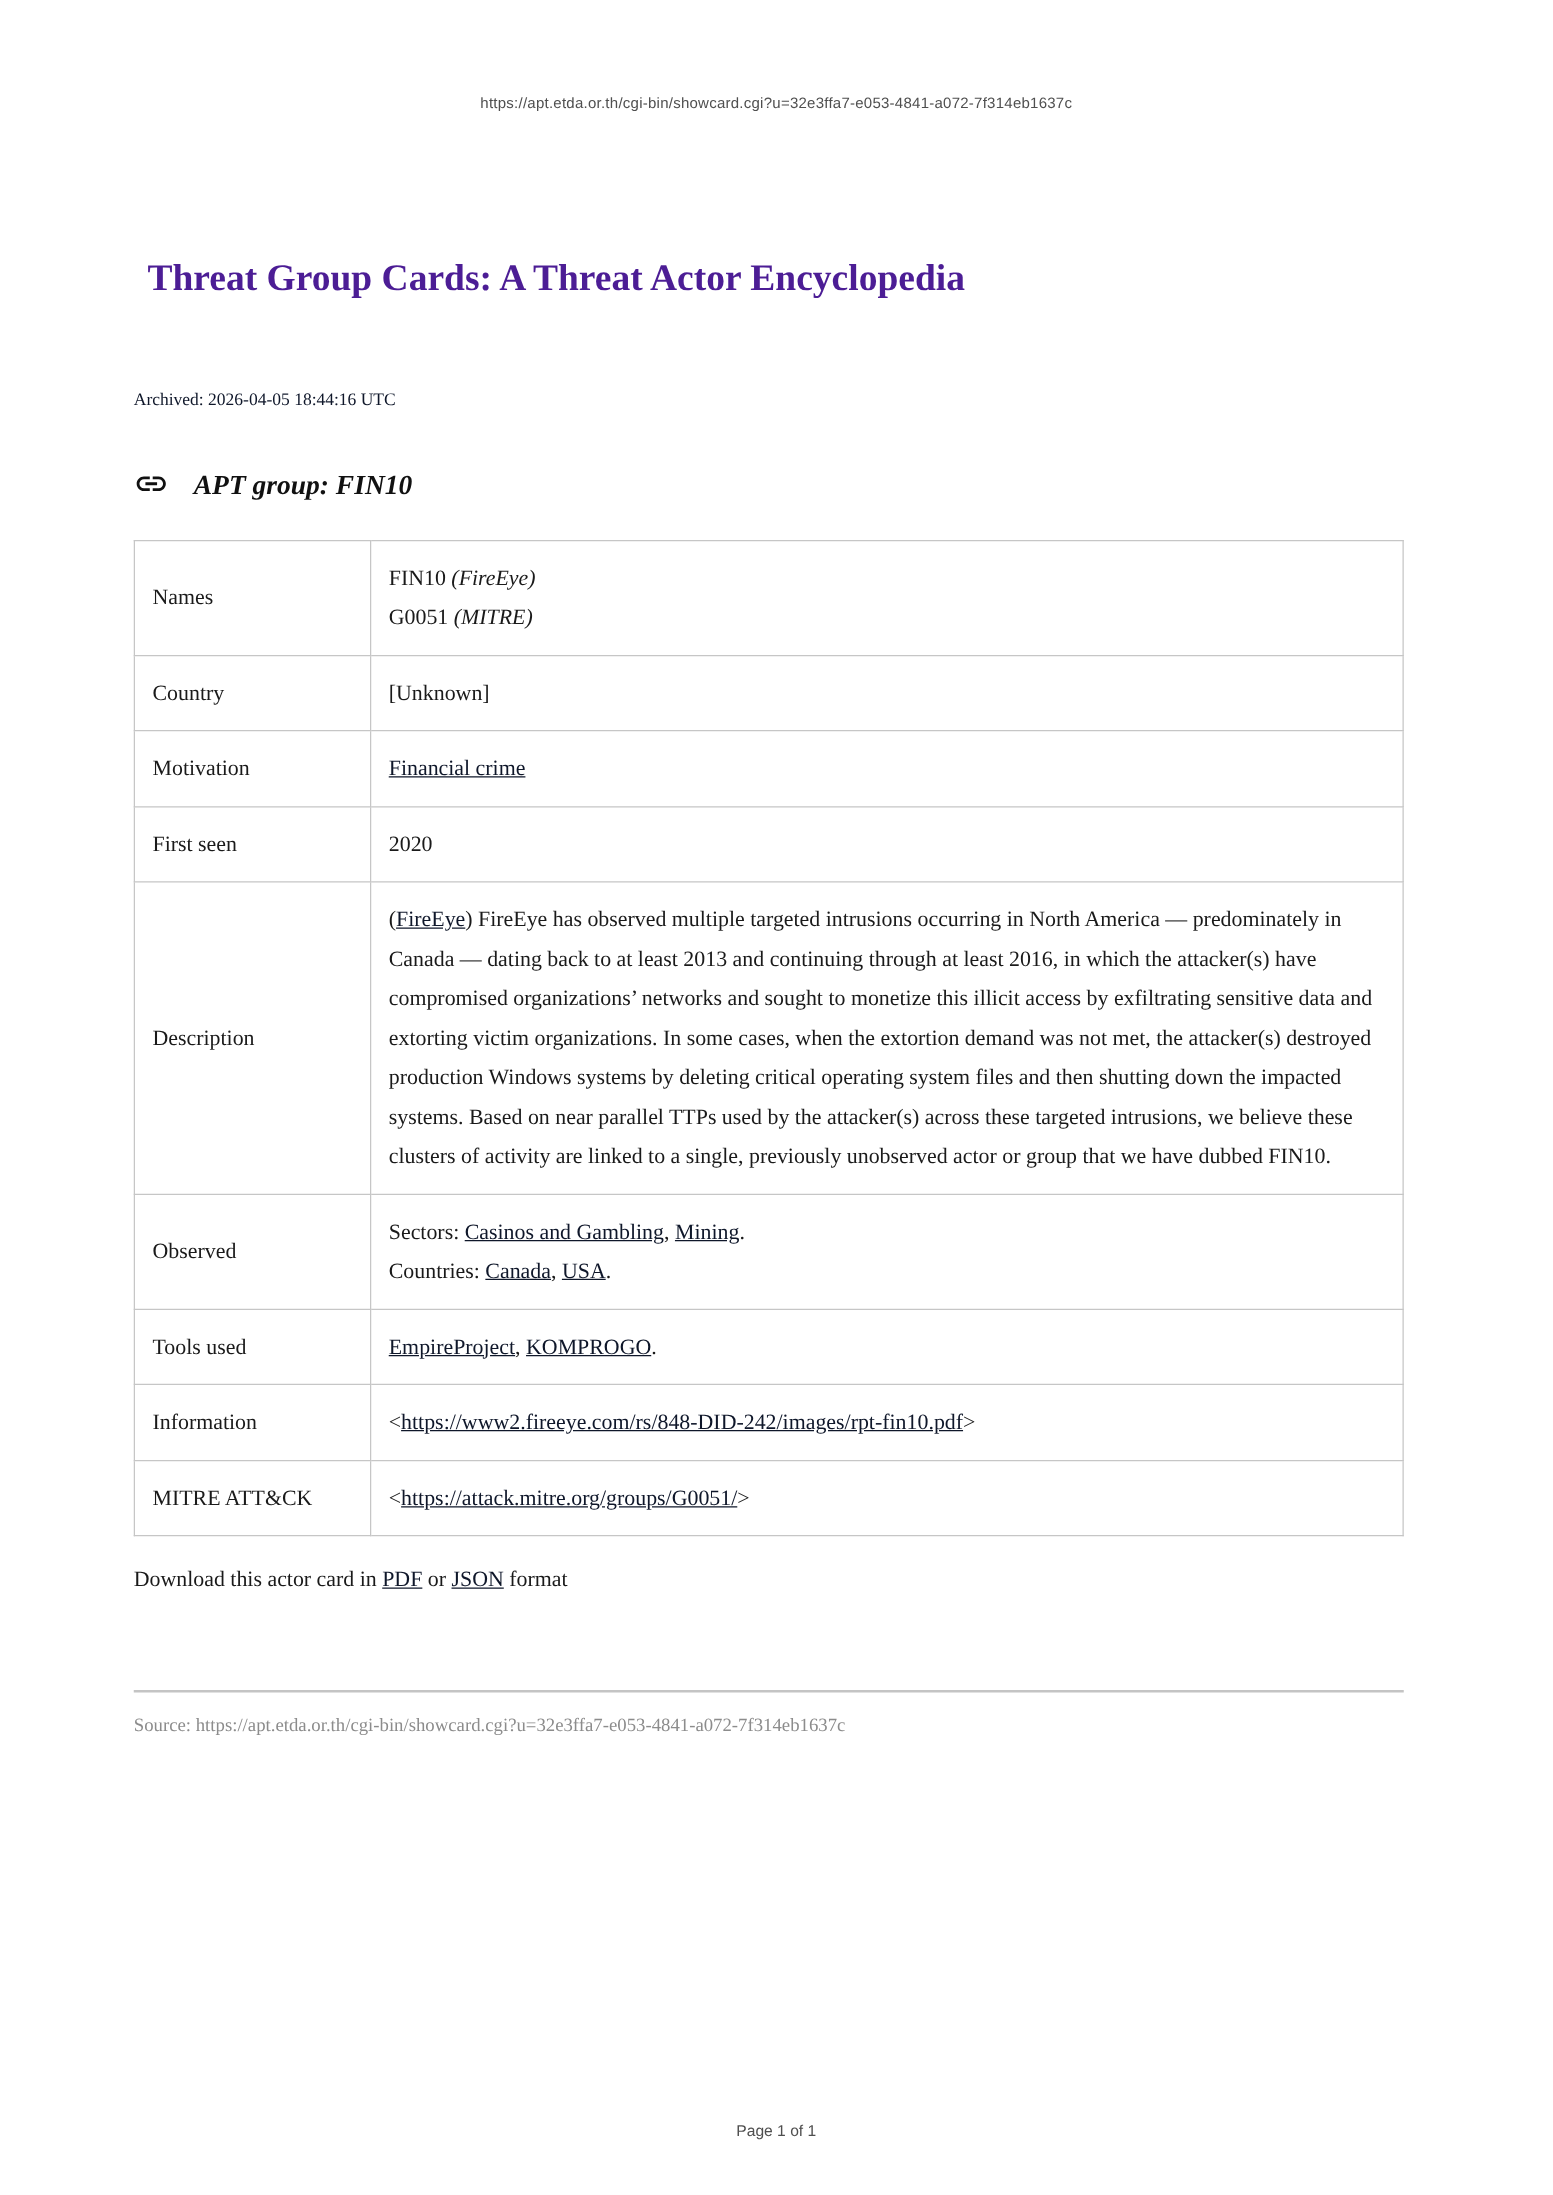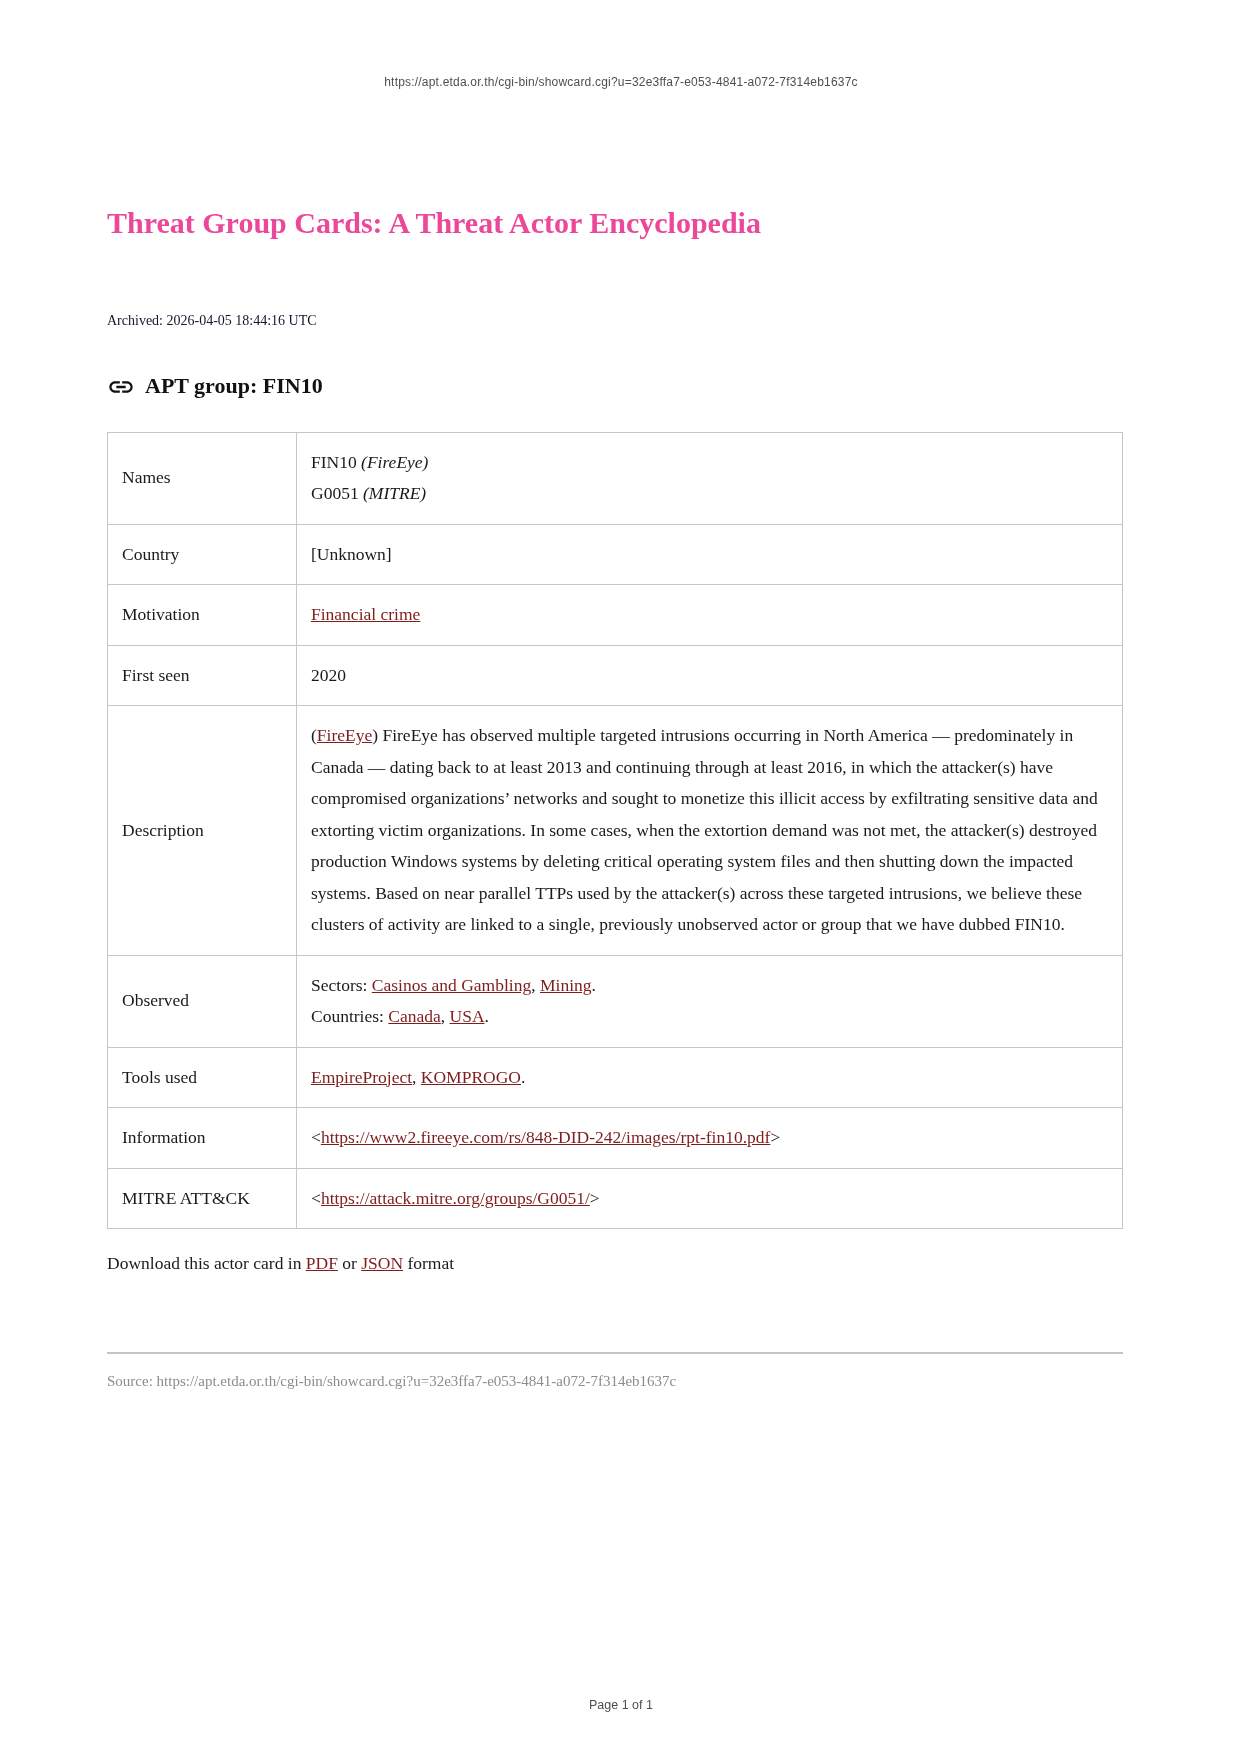--- a/index.html
+++ b/index.html
@@ -9,21 +9,21 @@
   }
   body {
     width: 1242px;
     height: 1756px;
     position: relative;
     font-family: "Liberation Serif", "DejaVu Serif", serif;
     color: #1a1a1a;
     overflow: hidden;
   }
   a {
-    color: #7f1d1d;
+    color: #0f172a;
     text-decoration: underline;
   }
   .print-header {
     position: absolute;
     top: 28px;
     left: 0;
     width: 100%;
     text-align: center;
     font-family: "Liberation Sans", "DejaVu Sans", sans-serif;
     font-size: 12px;
@@ -31,36 +31,37 @@
     letter-spacing: 0.2px;
     margin-top: 47px;
   }
   .content {
     position: absolute;
     left: 107px;
     width: 1016px;
     top: 0;
   }
   h1.page-title {
-    margin: 207px 0 0 0;
+    margin: 207px 0 0 11px;
     font-size: 30px;
     line-height: 1.05;
     font-weight: bold;
-    color: #ec4899;
+    color: #4c1d95;
   }
   .archived {
     margin-top: 74px;
     font-size: 14px;
     color: #0f172a;
   }
   .group-heading {
     margin-top: 44px;
     display: flex;
-    align-items: flex-start;
-    gap: 10px;
+    align-items: flex-end;
+    gap: 20px;
+    font-style: italic;
   }
   .group-heading .link-icon-box {
     width: 28px;
     height: 28px;
     flex: 0 0 auto;
     color: #111111;
   }
   .group-heading .link-icon-box svg {
     width: 28px;
     height: 28px;

